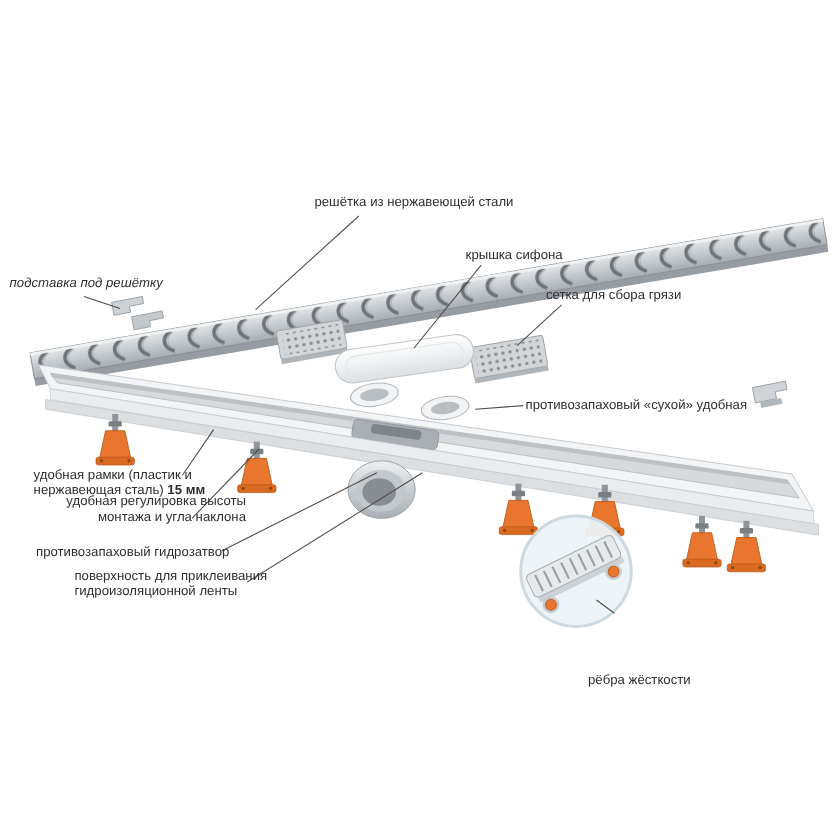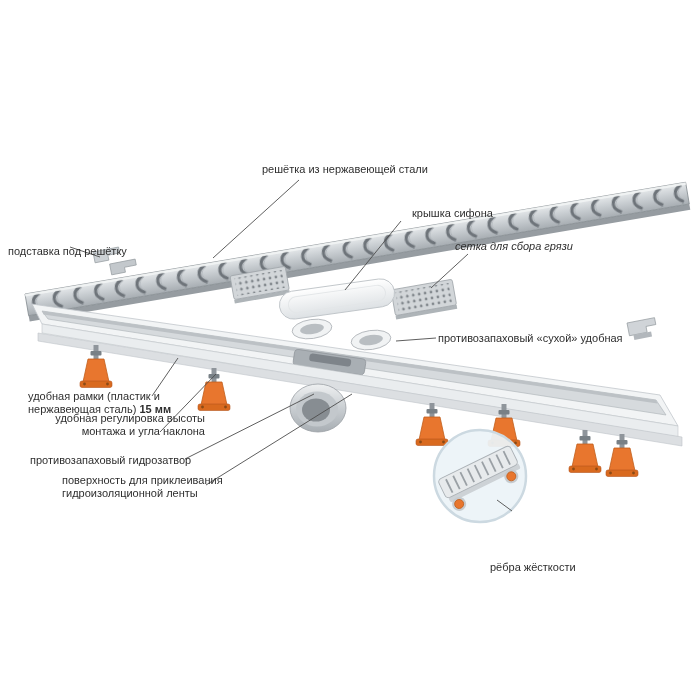--- a/index.html
+++ b/index.html
@@ -148,25 +148,25 @@
       <line x1="152" y1="396" x2="178" y2="358"></line>
       <line x1="160" y1="432" x2="216" y2="374"></line>
       <line x1="185" y1="459" x2="314" y2="394"></line>
       <line x1="206" y1="485" x2="352" y2="394"></line>
       <line x1="512" y1="511" x2="497" y2="500"></line>
     </g>
   </svg>
 
   <div class="label nowrap" style="left:262px; top:163px;">решётка из нержавеющей стали</div>
 
-  <div class="label nowrap" style="left:392px; top:207px;padding-left:20px;">крышка сифона</div>
+  <div class="label nowrap" style="left:368px; top:207px;padding-left:20px;">крышка сифона</div>
 
-  <div class="label nowrap" style="left:455px; top:240px;font-style:italic;">сетка для сбора грязи</div>
+  <div class="label nowrap" style="left:455px; top:240px;">сетка для сбора грязи</div>
 
-  <div class="label nowrap" style="left:8px; top:245px;">подставка под решётку</div>
+  <div class="label nowrap" style="left:8px; top:230px;font-style:italic;">подставка под решётку</div>
 
   <div class="label nowrap" style="left:438px; top:332px;">противозапаховый «сухой» удобная</div>
 
   <div class="label" style="left:28px; top:390px; width:158px;">
     <span>удобная рамки (пластик и нержавеющая сталь)</span>
     <b>15 мм</b>
   </div>
 
   <div class="label" style="left:30px; top:412px; width:175px;text-align:right;">удобная регулировка высоты монтажа и угла наклона</div>
 

